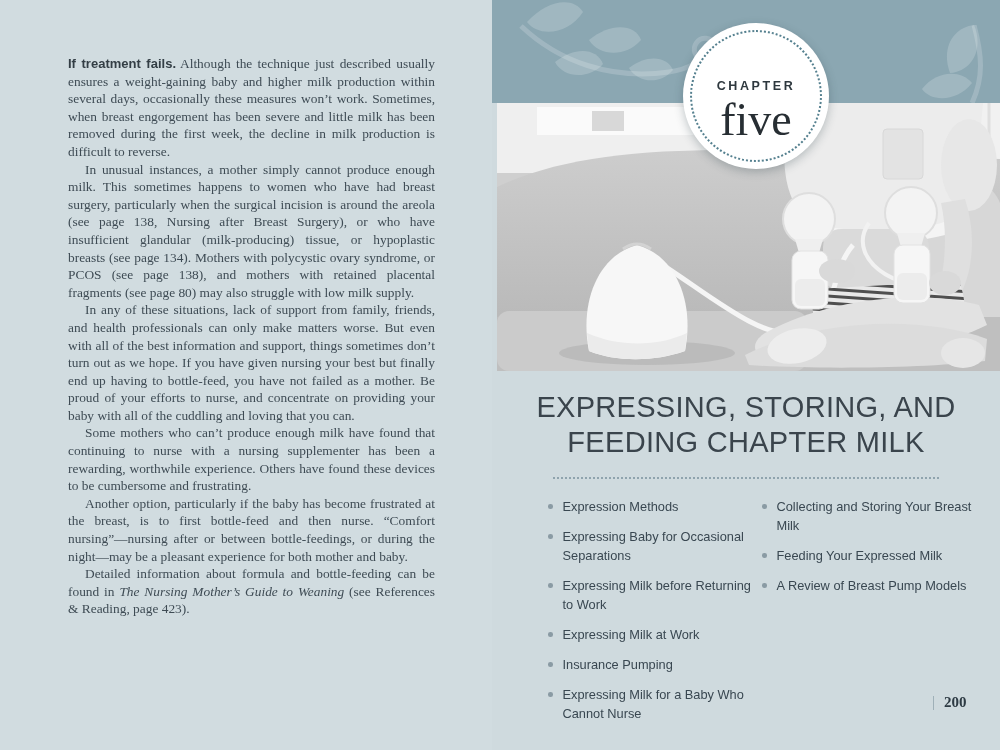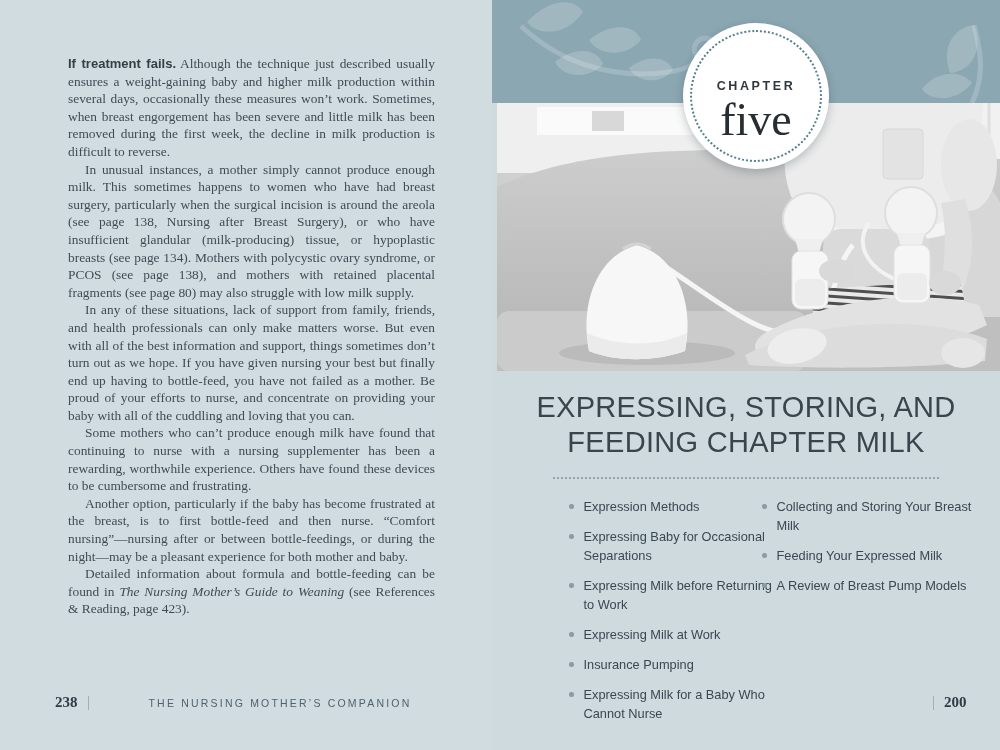--- a/index.html
+++ b/index.html
@@ -41,45 +41,40 @@
   .badge-number{font-family:"Liberation Serif",serif;font-size:46px;color:#272e33;
     line-height:1;margin-top:2px;}
 
   .chapter-title{position:absolute;left:0;top:390px;width:508px;text-align:center;
     font-size:29px;letter-spacing:.3px;font-weight:400;color:#3a444c;line-height:35px;}
 
   .dotted-divider{position:absolute;left:61px;top:477px;width:386px;height:0;
     border-top:2px dotted #8fa3ad;}
 
   .topics{position:absolute;top:497px;}
-  .topics-left{left:77px;width:205px;}
+  .topics-left{left:56px;width:205px;}
   .topics-right{left:270px;width:210px;}
   .topics ul{list-style:none;margin:0;padding:0;}
   .topics li{display:flex;margin-bottom:11px;font-size:12.8px;line-height:19px;color:#394751;}
   .dot{flex:0 0 auto;width:4.5px;height:4.5px;border-radius:50%;background:#8a9ba4;
     margin:7px 10px 0 0;}
 </style>
 </head>
 <body>
 
 <div class="spread">
 
   <div class="left-page">
     <div class="body-text">
       <p class="para no-indent"><strong class="lead">If treatment fails.</strong><span>Although the technique just described usually ensures a weight-gaining baby and higher milk production within several days, occasionally these measures won’t work. Sometimes, when breast engorgement has been severe and little milk has been removed during the first week, the decline in milk production is difficult to reverse.</span></p>
       <p class="para"><span>In unusual instances, a mother simply cannot produce enough milk. This sometimes happens to women who have had breast surgery, particularly when the surgical incision is around the areola (see page 138, Nursing after Breast Surgery), or who have insufficient glandular (milk-producing) tissue, or hypoplastic breasts (see page 134). Mothers with polycystic ovary syndrome, or PCOS (see page 138), and mothers with retained placental fragments (see page 80) may also struggle with low milk supply.</span></p>
       <p class="para"><span>In any of these situations, lack of support from family, friends, and health professionals can only make matters worse. But even with all of the best information and support, things sometimes don’t turn out as we hope. If you have given nursing your best but finally end up having to bottle-feed, you have not failed as a mother. Be proud of your efforts to nurse, and concentrate on providing your baby with all of the cuddling and loving that you can.</span></p>
       <p class="para"><span>Some mothers who can’t produce enough milk have found that continuing to nurse with a nursing supplementer has been a rewarding, worthwhile experience. Others have found these devices to be cumbersome and frustrating.</span></p>
       <p class="para"><span>Another option, particularly if the baby has become frustrated at the breast, is to first bottle-feed and then nurse. “Comfort nursing”—nursing after or between bottle-feedings, or during the night—may be a pleasant experience for both mother and baby.</span></p>
       <p class="para"><span>Detailed information about formula and bottle-feeding can be found in </span><em class="italic-title">The Nursing Mother’s Guide to Weaning</em><span> (see References &amp; Reading, page 423).</span></p>
-    </div>
-    <div class="page-footer footer-left">
-      <span class="pagenum">238</span>
-      <span class="footer-bar"></span>
-      <span class="running-title">THE NURSING MOTHER’S COMPANION</span>
     </div>
   </div>
 
   <div class="right-page">
 
     <div class="band">
       <svg class="leaf-svg" style="left:25px;top:0;" width="210" height="100" viewBox="0 0 210 100">
         <g fill="#ffffff" opacity="0.18">
           <path d="M10,22 C30,0 56,-4 66,12 C52,34 22,38 10,22 Z"></path>
           <path d="M72,40 C94,22 118,24 124,40 C108,58 82,56 72,40 Z"></path>

